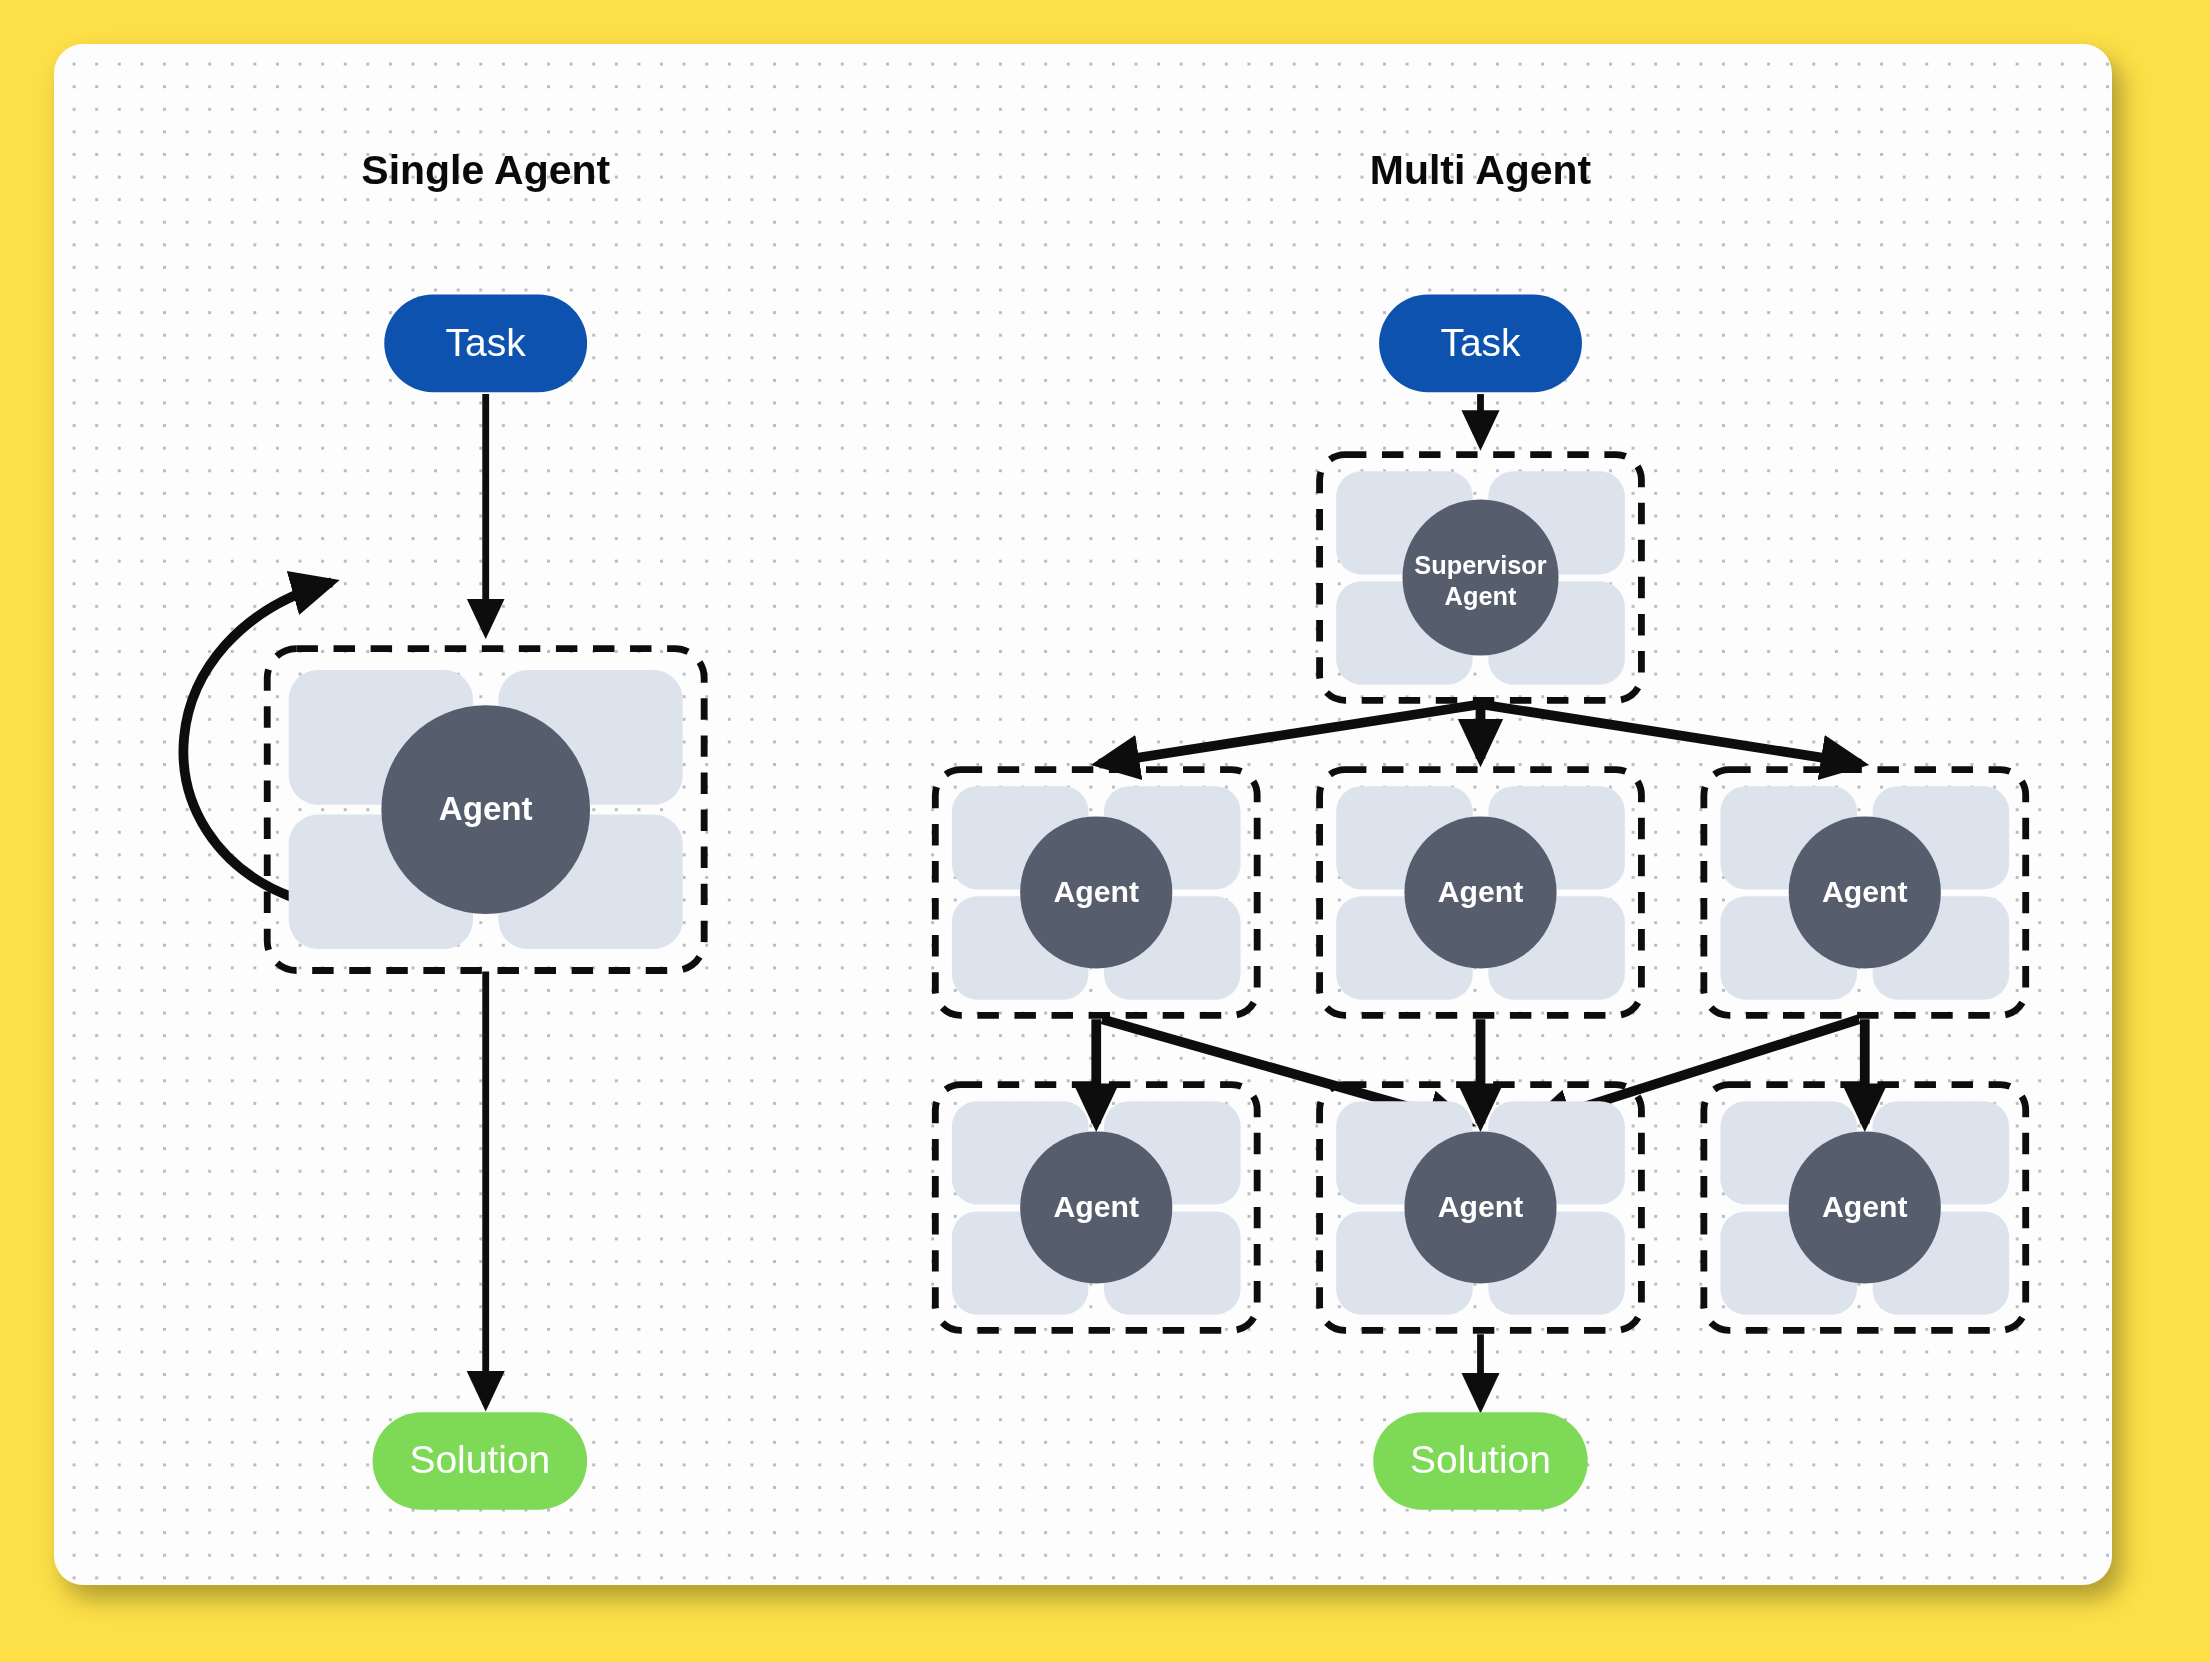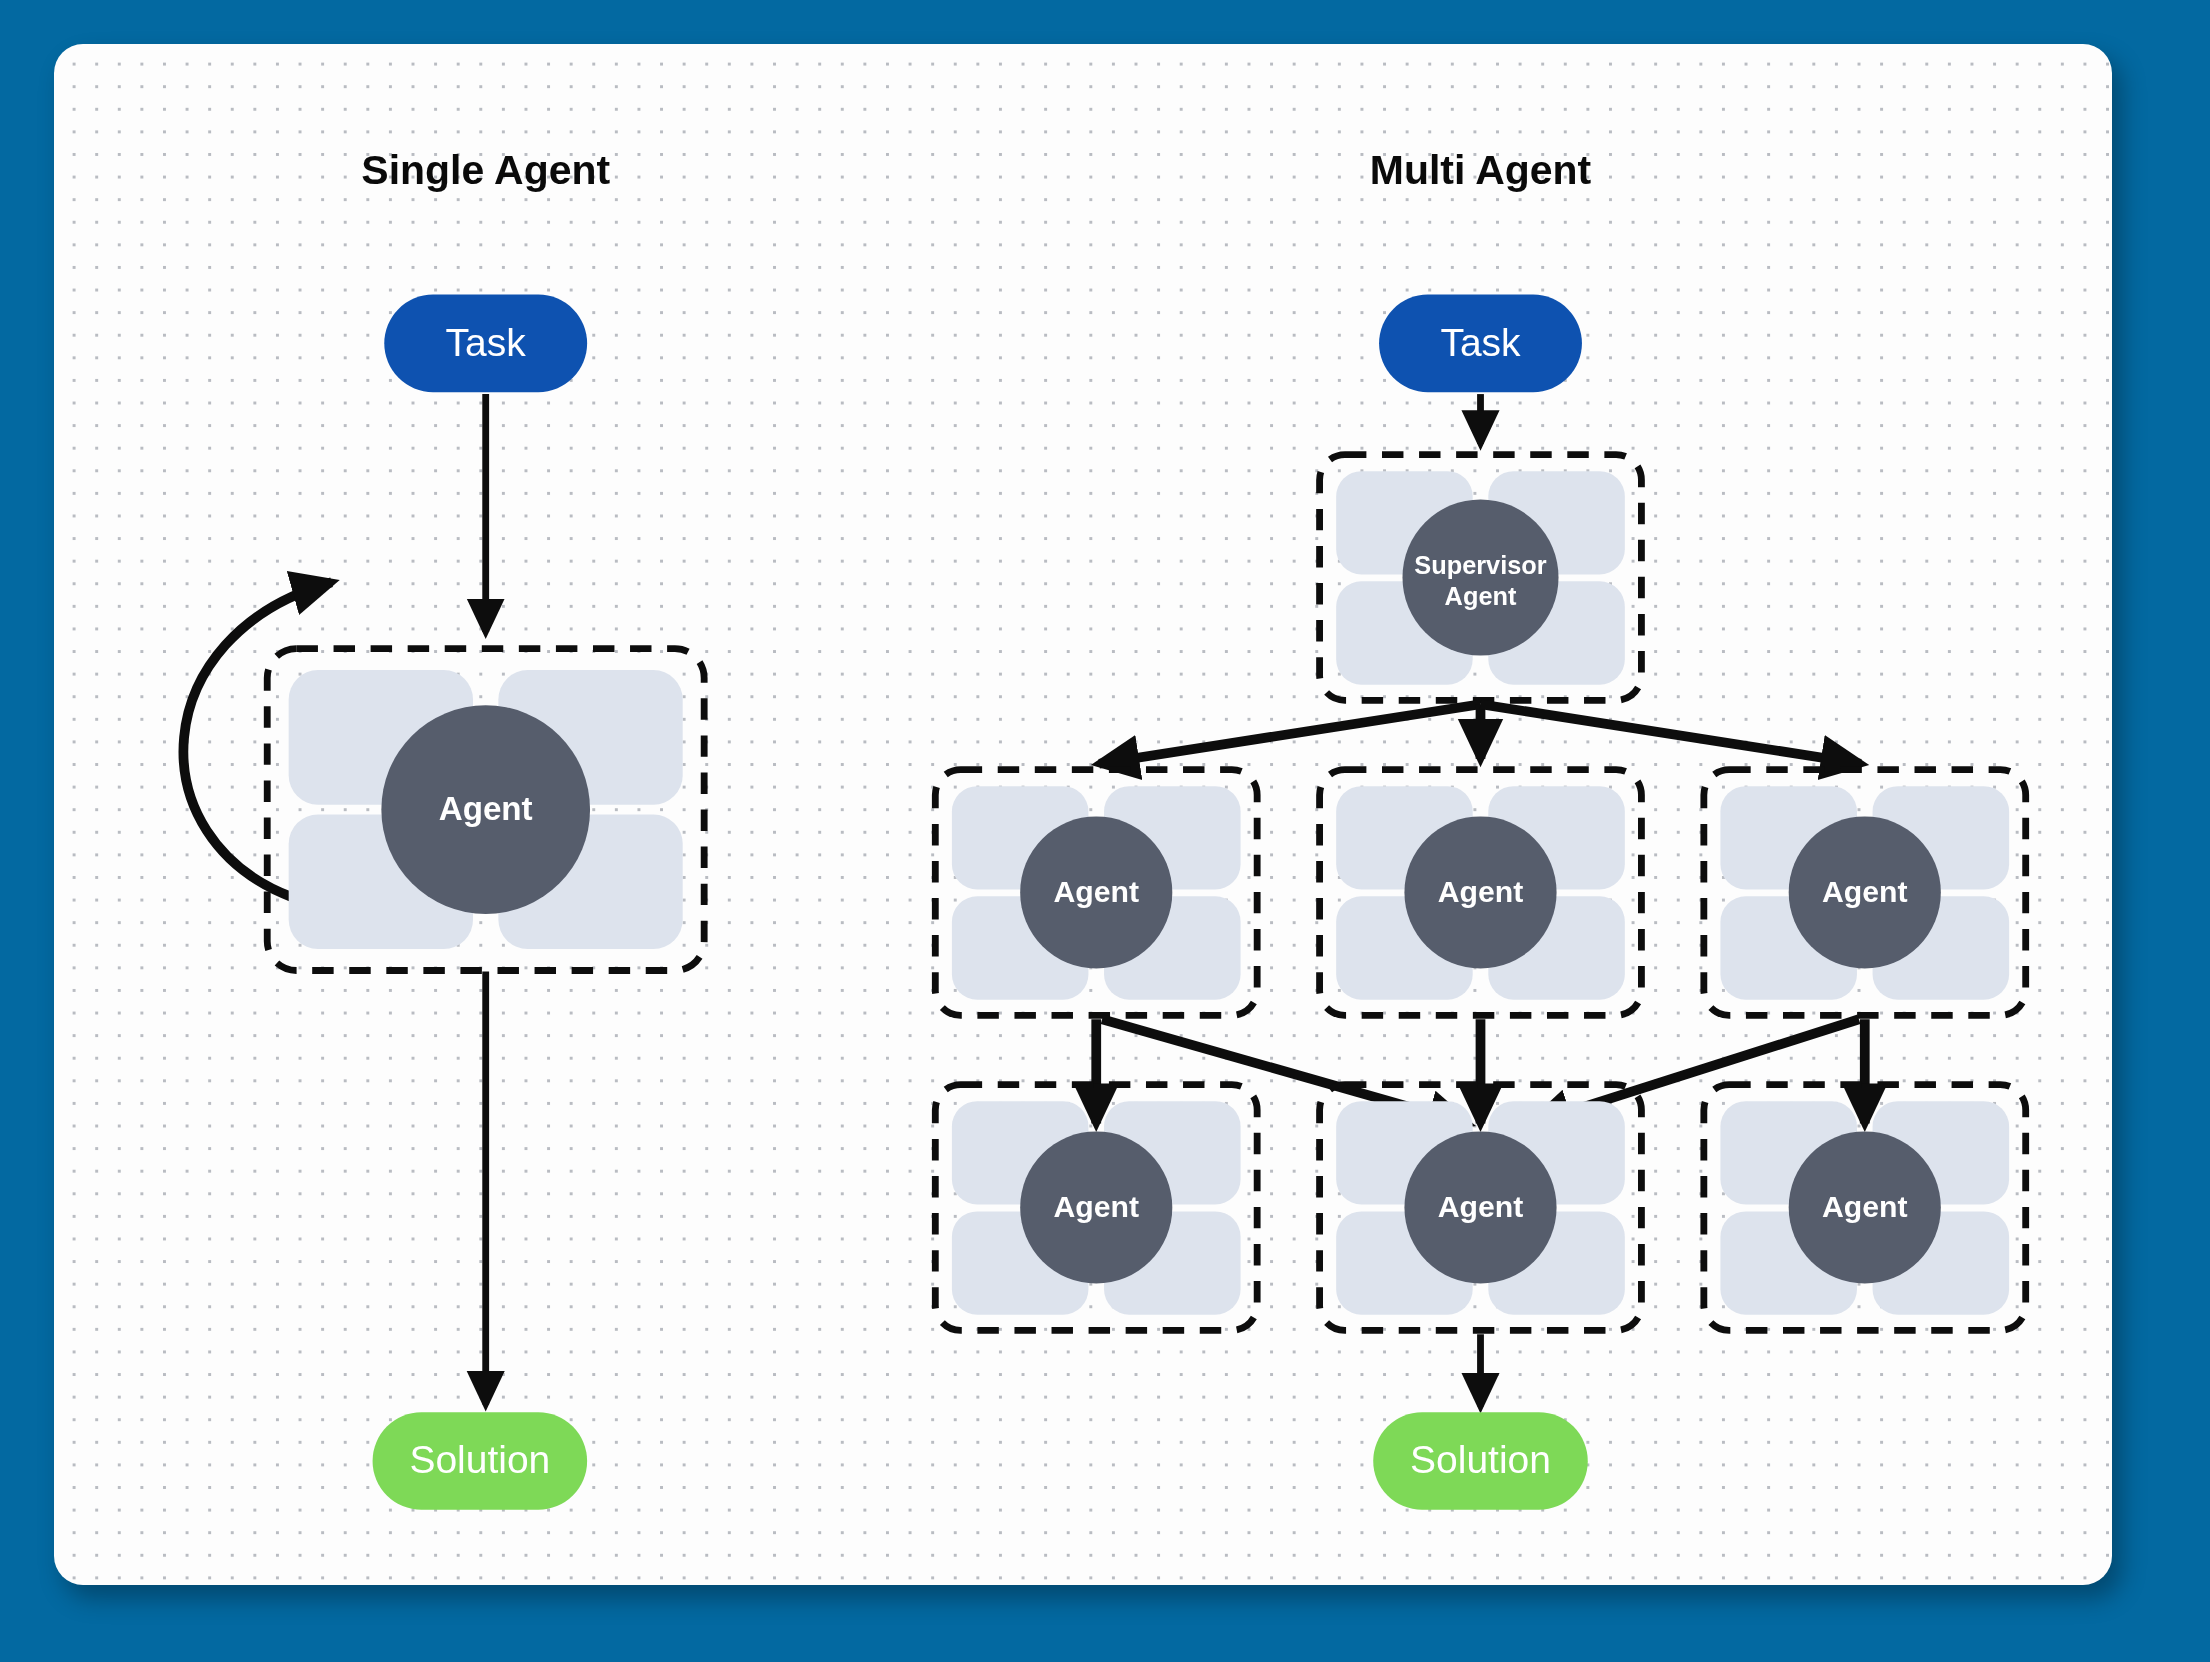--- a/index.html
+++ b/index.html
@@ -6,21 +6,21 @@
     margin: 0;
     padding: 0;
     background: #4c6670;
     font-family: "Liberation Sans", sans-serif;
   }
   #stage {
     position: relative;
     width: 2211px;
     height: 1663px;
     overflow: hidden;
-    background: #0369a1;
+    background: #fde047;
   }
   .card {
     position: absolute;
     left: 54px;
     top: 44px;
     width: 2058px;
     height: 1541px;
     background-color: #fdfdfd;
     background-image: radial-gradient(circle, #b9bcc2 1.6px, rgba(0,0,0,0) 1.7px);
     background-size: 22.6px 22.6px;

